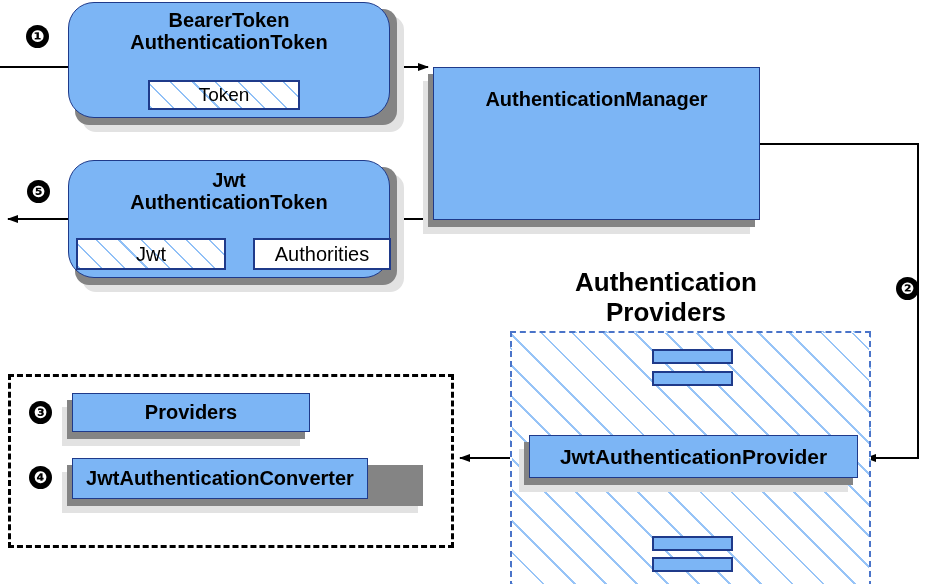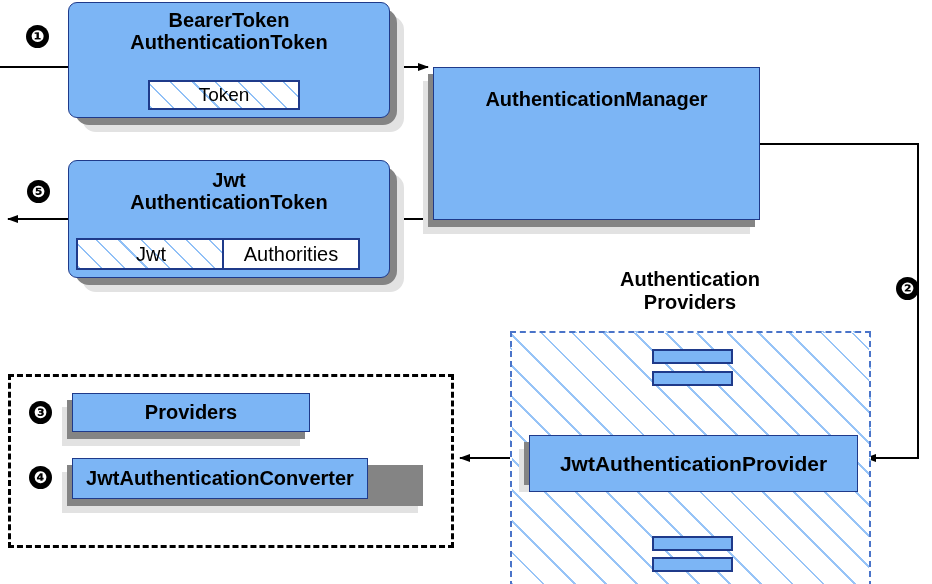--- a/index.html
+++ b/index.html
@@ -36,21 +36,21 @@
     text-align: center;
     z-index: 4;
   }
   .shadow-dark, .shadow-light {
     position: absolute;
     box-sizing: border-box;
   }
   .shadow-dark { background: #848484; z-index: 2; }
   .shadow-light { background: #e2e2e2; z-index: 1; }
 
-  .rounded { border-radius: 9px; }
+  .rounded { border-radius: 26px; }
   .rounded.shadow-dark, .rounded.shadow-light { border-radius: 14px; }
 
   
   .hatch-white {
     background-color: #ffffff;
     background-image: repeating-linear-gradient(
       45deg,
       rgba(125,181,245,0.85) 0px,
       rgba(125,181,245,0.85) 1.5px,
       rgba(255,255,255,0) 1.5px,
@@ -182,43 +182,43 @@
   <div class="shadow-light rounded" style="left:82px; top:174px; width:322px; height:118px;"></div>
   <div class="shadow-dark rounded" style="left:75px; top:167px; width:322px; height:118px;"></div>
   <div class="box rounded" style="left:68px; top:160px; width:322px; height:118px; font-size:20px;
               align-items:flex-start; padding-top:8px;">
     <span class="title-2line">Jwt
 AuthenticationToken</span>
   </div>
   <div class="slot hatch-white" style="left:76px; top:238px; width:150px; height:32px; font-size:20px;">
     <span>Jwt</span>
   </div>
-  <div class="slot" style="left:222px; top:238px; width:138px; height:32px; font-size:20px;
+  <div class="slot" style="left:253px; top:238px; width:138px; height:32px; font-size:20px;
               background:#ffffff;">
     <span>Authorities</span>
   </div>
 
   <div class="shadow-light" style="left:423px; top:81px; width:327px; height:153px;"></div>
   <div class="shadow-dark" style="left:428px; top:74px; width:327px; height:153px;"></div>
   <div class="box" style="left:433px; top:67px; width:327px; height:153px; font-size:20px;
               align-items:flex-start; padding-top:20px;">
     <span>AuthenticationManager</span>
   </div>
 
-  <div class="caption" style="left:580px; top:268px; width:220px; font-size:20px;">Authentication
+  <div class="caption" style="left:556px; top:268px; width:220px; font-size:26px;">Authentication
 Providers</div>
 
   <div class="hatch-region" style="left:510px; top:331px; width:361px; height:256px;"></div>
 
   <div class="bar" style="left:652px; top:349px; width:81px; height:15px;"></div>
   <div class="bar" style="left:652px; top:371px; width:81px; height:15px;"></div>
 
   <div class="shadow-light" style="left:519px; top:449px; width:329px; height:43px;"></div>
   <div class="shadow-dark" style="left:524px; top:442px; width:329px; height:43px;"></div>
-  <div class="box" style="left:529px; top:435px; width:329px; height:57px; font-size:21px;">
+  <div class="box" style="left:529px; top:435px; width:329px; height:43px; font-size:21px;">
     <span>JwtAuthenticationProvider</span>
   </div>
 
   <div class="bar" style="left:652px; top:536px; width:81px; height:15px;"></div>
   <div class="bar" style="left:652px; top:557px; width:81px; height:15px;"></div>
 
   <div class="dotted-region" style="left:8px; top:374px; width:446px; height:174px;"></div>
 
   <div class="shadow-light" style="left:62px; top:407px; width:238px; height:39px;"></div>
   <div class="shadow-dark" style="left:67px; top:400px; width:238px; height:39px;"></div>

